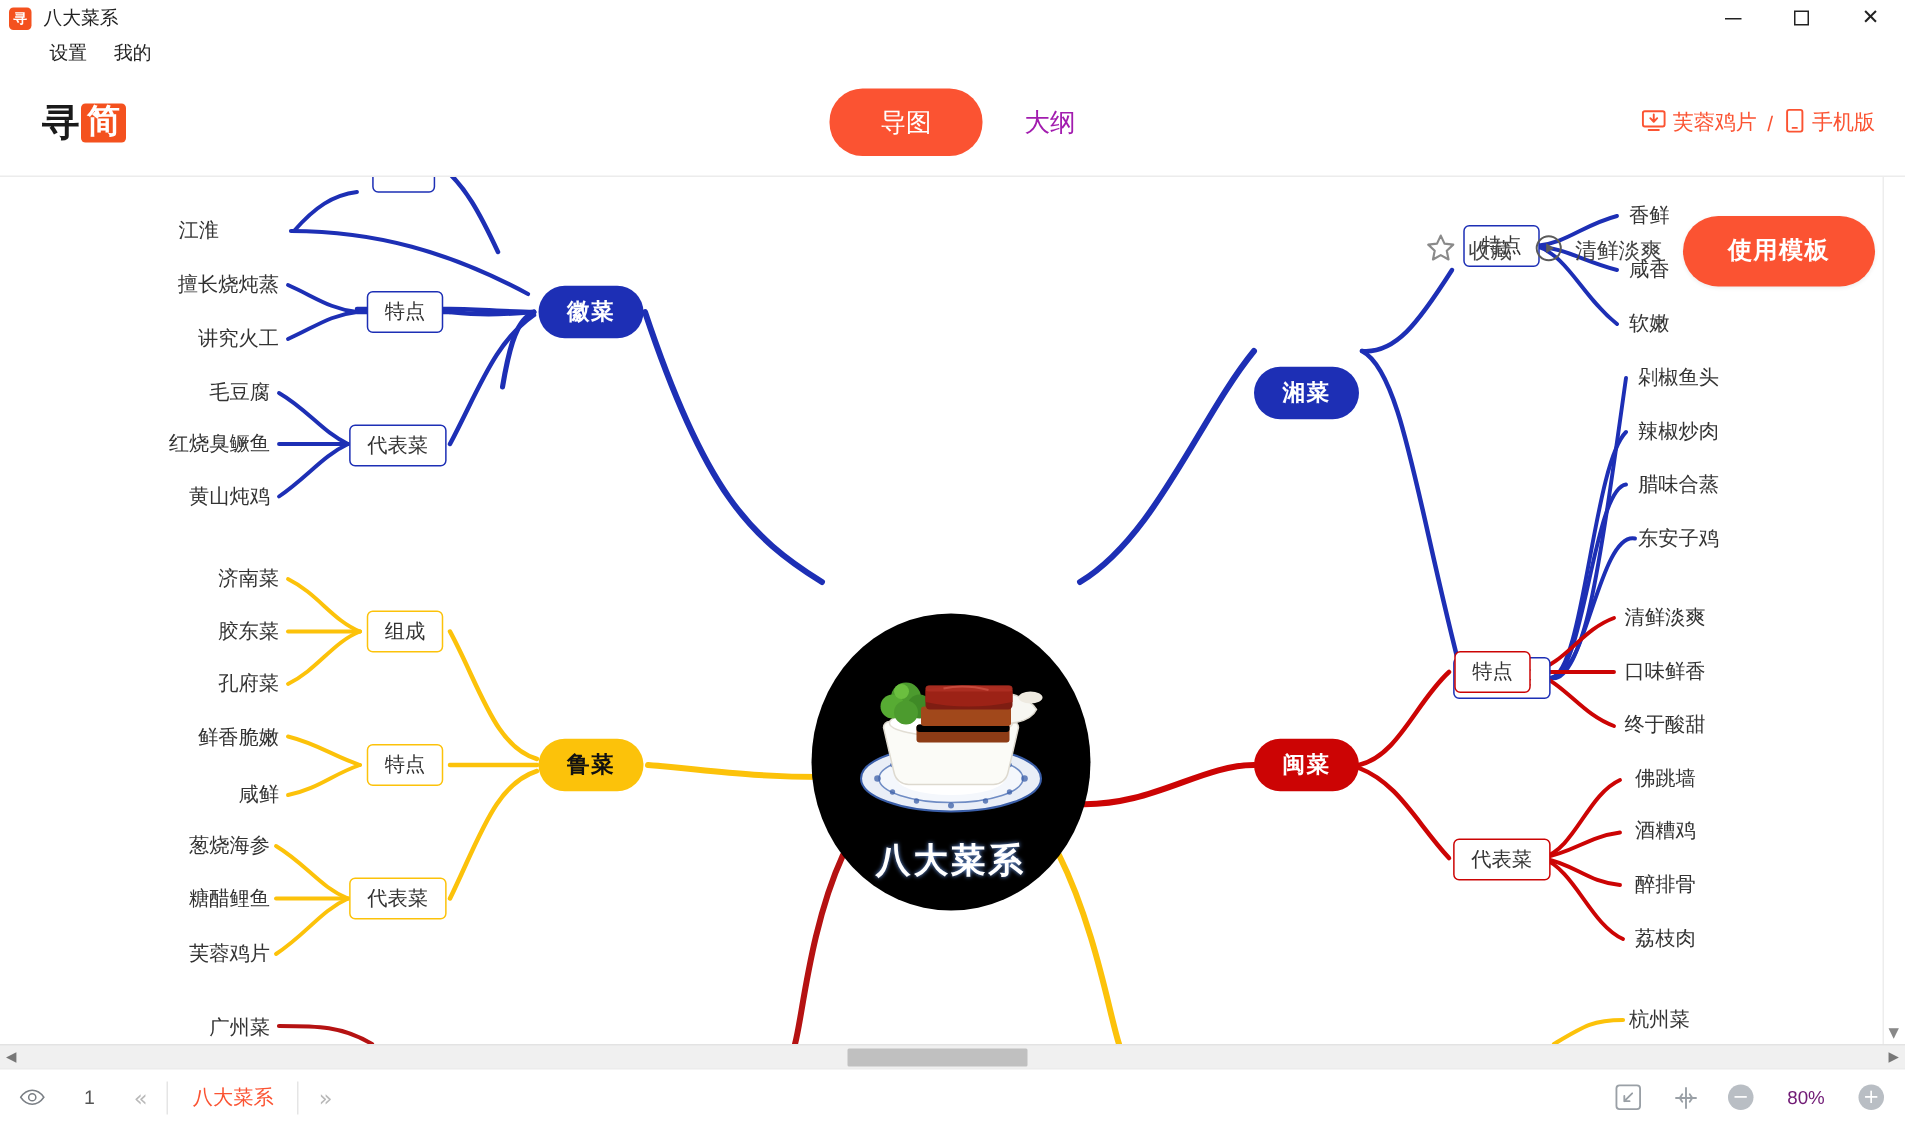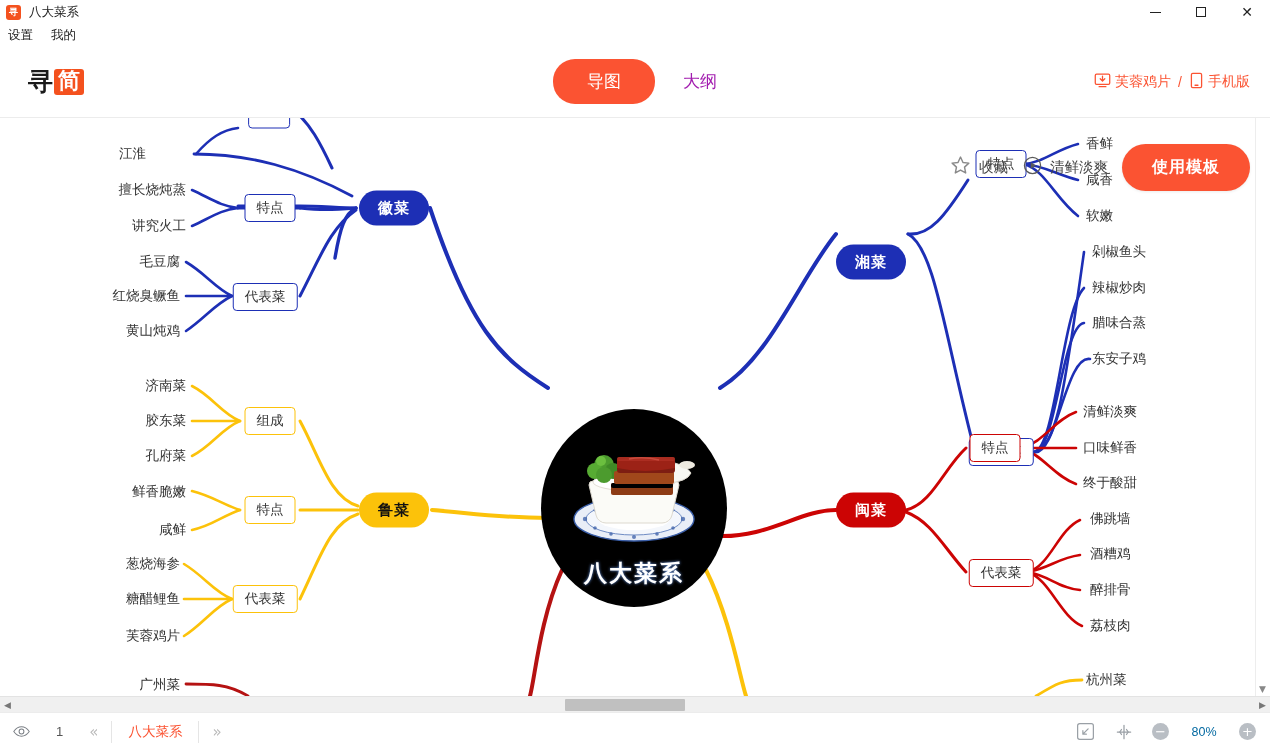--- a/index.html
+++ b/index.html
@@ -26,21 +26,21 @@
   #win-controls{ position:absolute; right:0; top:0; height:24px; display:flex; }
   .win-btn{
     width:46px;height:24px;display:flex;align-items:center;justify-content:center;
     font-size:11px;color:#222;
   }
   .wc-min{ display:block;width:11px;height:1px;background:#222; }
   .wc-max{ display:block;width:10px;height:10px;border:1px solid #222; }
   .wc-close{ font-size:14px;line-height:1;font-family:"DejaVu Sans",sans-serif; }
 
   
-  #menubar{ height:22px;display:flex;align-items:center;padding-left:6px;gap:14px;background:#fff; }
+  #menubar{ height:22px;display:flex;align-items:center;padding-left:6px;gap:14px;background:#fff;margin-left:25px; }
   .menu-item{ font-size:12.5px;color:#222;cursor:default;padding:1px 2px; }
 
   
   #appheader{
     height:72px;background:#fff;position:relative;
     display:flex;align-items:center;
     border-bottom:1px solid #ececec;
   }
   #logo{ position:absolute;left:28px;display:flex;align-items:center;gap:1px; }
   #logo .l1{ font-size:25px;font-weight:bold;color:#1a1a1a;letter-spacing:0px;}
@@ -128,21 +128,21 @@
   .sb-cell{ display:flex;align-items:center;justify-content:center;height:38px;padding:0 13px;font-size:13px;color:#555; }
   .sb-div{ width:1px;height:22px;background:#e5e5e5; }
   .sb-chev{ color:#b9b9b9;font-size:15px;font-family:"DejaVu Sans",sans-serif; }
   #sheet-name{ color:#fb5332;font-size:13.5px;padding:0 16px; }
   #sb-right{ position:absolute;right:14px;display:flex;align-items:center;gap:18px; }
   .zbtn{
     width:17px;height:17px;border-radius:50%;background:#b9bec4;color:#fff;
     display:flex;align-items:center;justify-content:center;font-size:13px;line-height:1;cursor:pointer;
     font-family:"DejaVu Sans",sans-serif;
   }
-  #zoomval{ font-size:12.5px;color:#0369a1;width:34px;text-align:center; }
+  #zoomval{ font-size:12.5px;color:#701a75;width:34px;text-align:center; }
   .sb-ico{ color:#9aa0a6;display:flex;align-items:center;cursor:pointer; }
 </style>
 </head>
 <body>
 
 <div id="titlebar">
   <div id="app-icon">寻</div>
   <div id="title-text">八大菜系</div>
   <div id="win-controls">
     <div class="win-btn">

